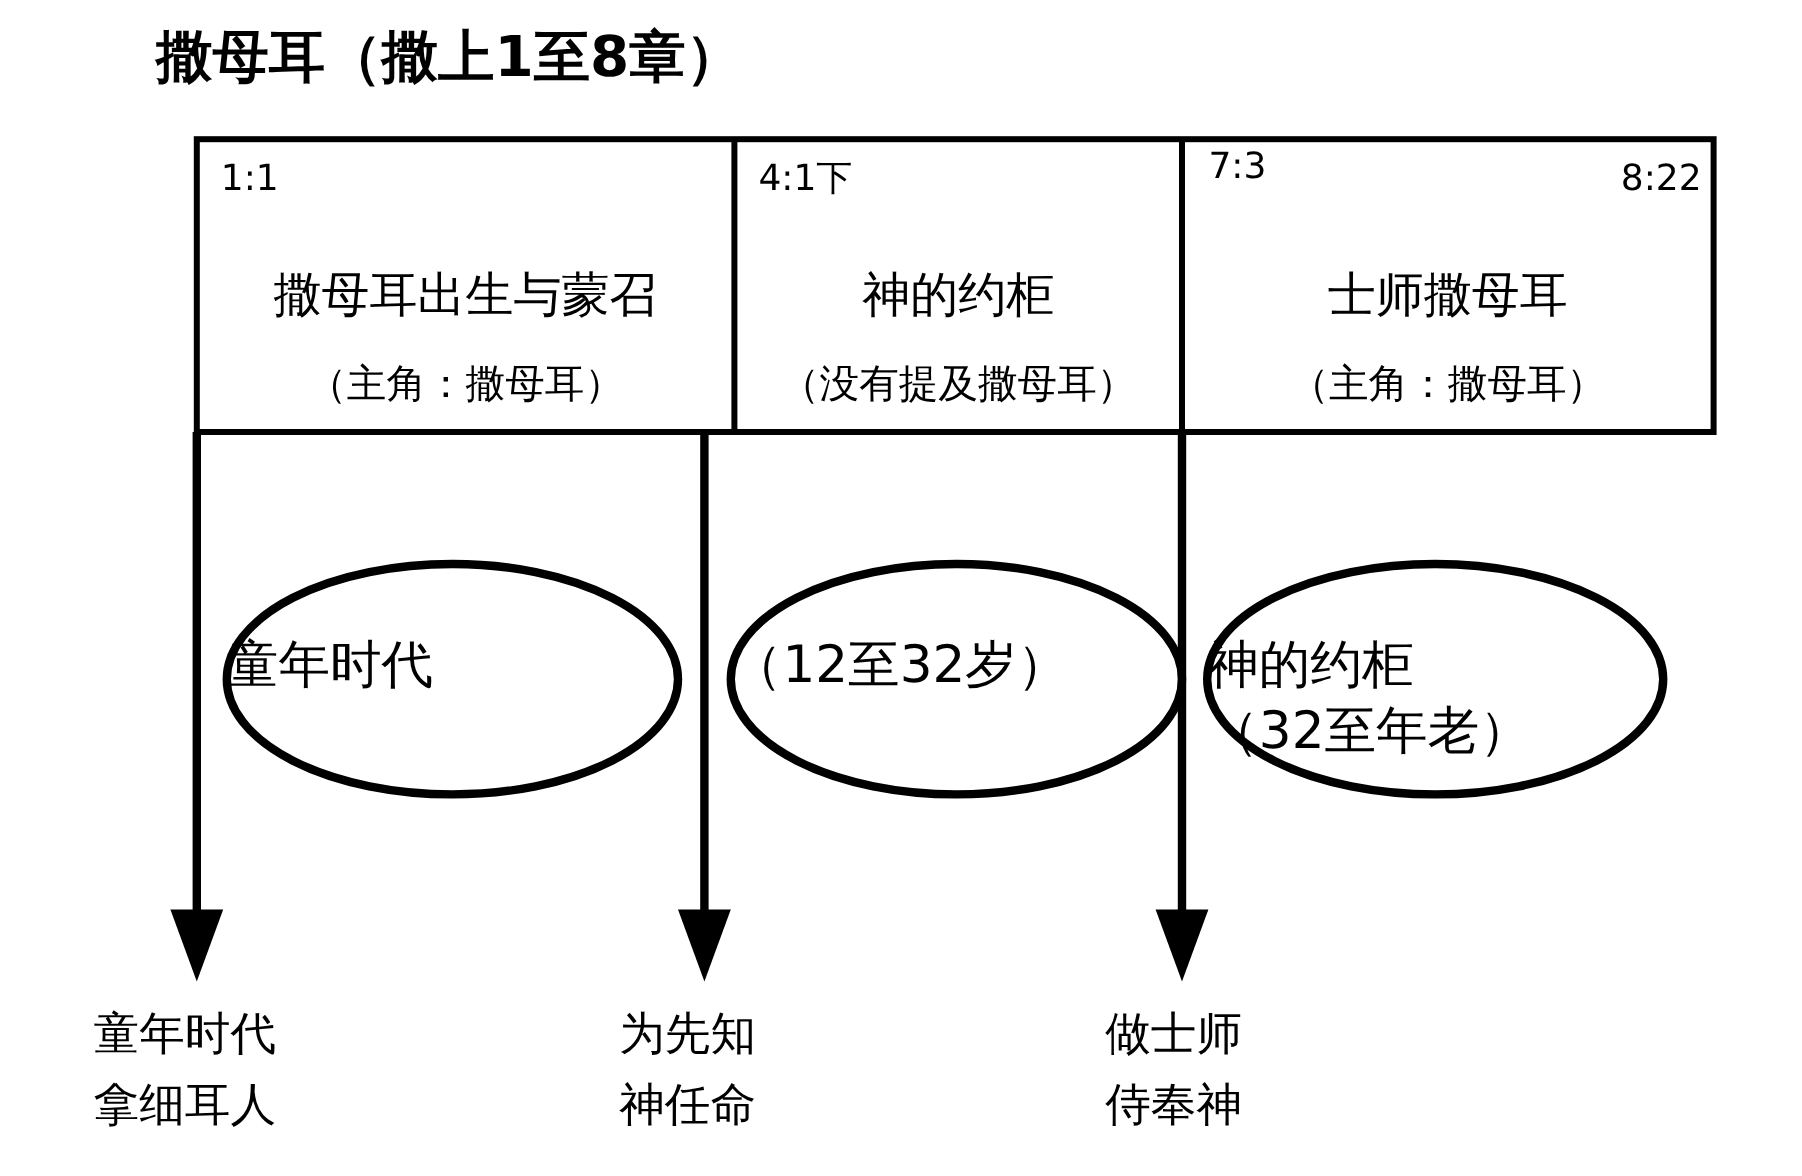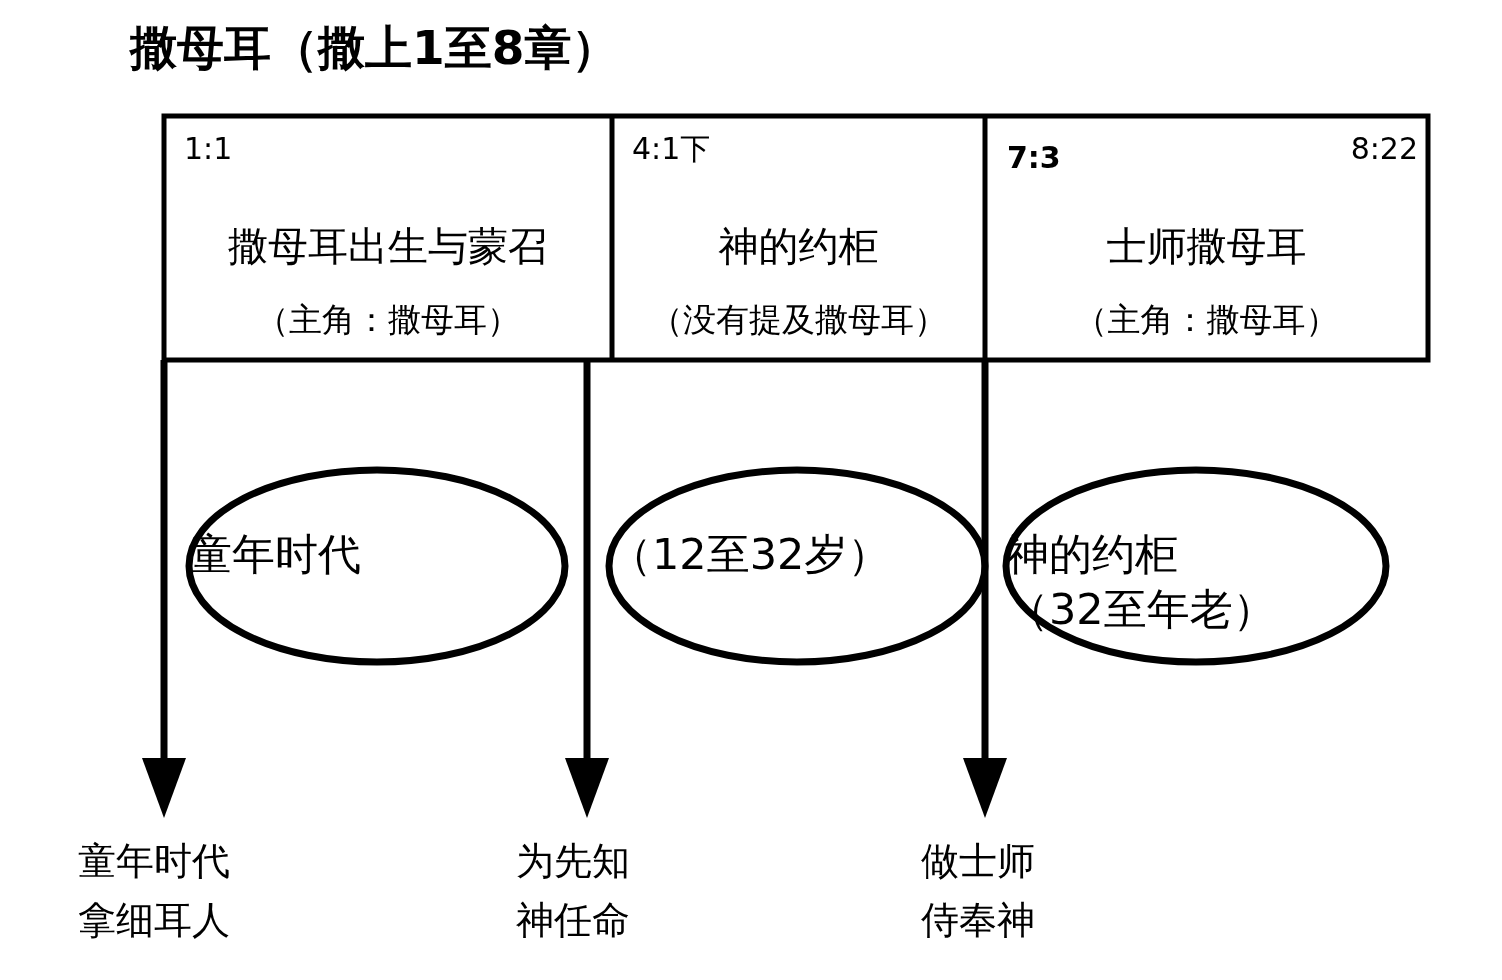--- a/index.html
+++ b/index.html
@@ -124,21 +124,21 @@
   </svg>
 
   <div class="section-ref" style="left:184px; top:134px;">1:1</div>
   <div class="section-title" style="left:164px; top:226px; width:448px;">撒母耳出生与蒙召</div>
   <div class="section-note" style="left:164px; top:303px; width:448px;">（主角：撒母耳）</div>
 
   <div class="section-ref" style="left:632px; top:134px;">4:1下</div>
   <div class="section-title" style="left:612px; top:226px; width:373px;">神的约柜</div>
   <div class="section-note" style="left:612px; top:303px; width:373px;">（没有提及撒母耳）</div>
 
-  <div class="section-ref" style="left:1007px; top:143px;font-weight:bold;">7:3</div>
+  <div class="section-ref" style="left:1007px; top:124px;">7:3</div>
   <div class="section-ref" style="right:84px; top:134px;">8:22</div>
   <div class="section-title" style="left:985px; top:226px; width:443px;">士师撒母耳</div>
   <div class="section-note" style="left:985px; top:303px; width:443px;">（主角：撒母耳）</div>
 
   <div class="ellipse-label" style="left:189px; top:527px; width:376px;">
     <span>童年时代</span>
   </div>
 
   <div class="ellipse-label" style="left:609px; top:527px; width:376px;">
     <span class="line2">（12至32岁）</span>

